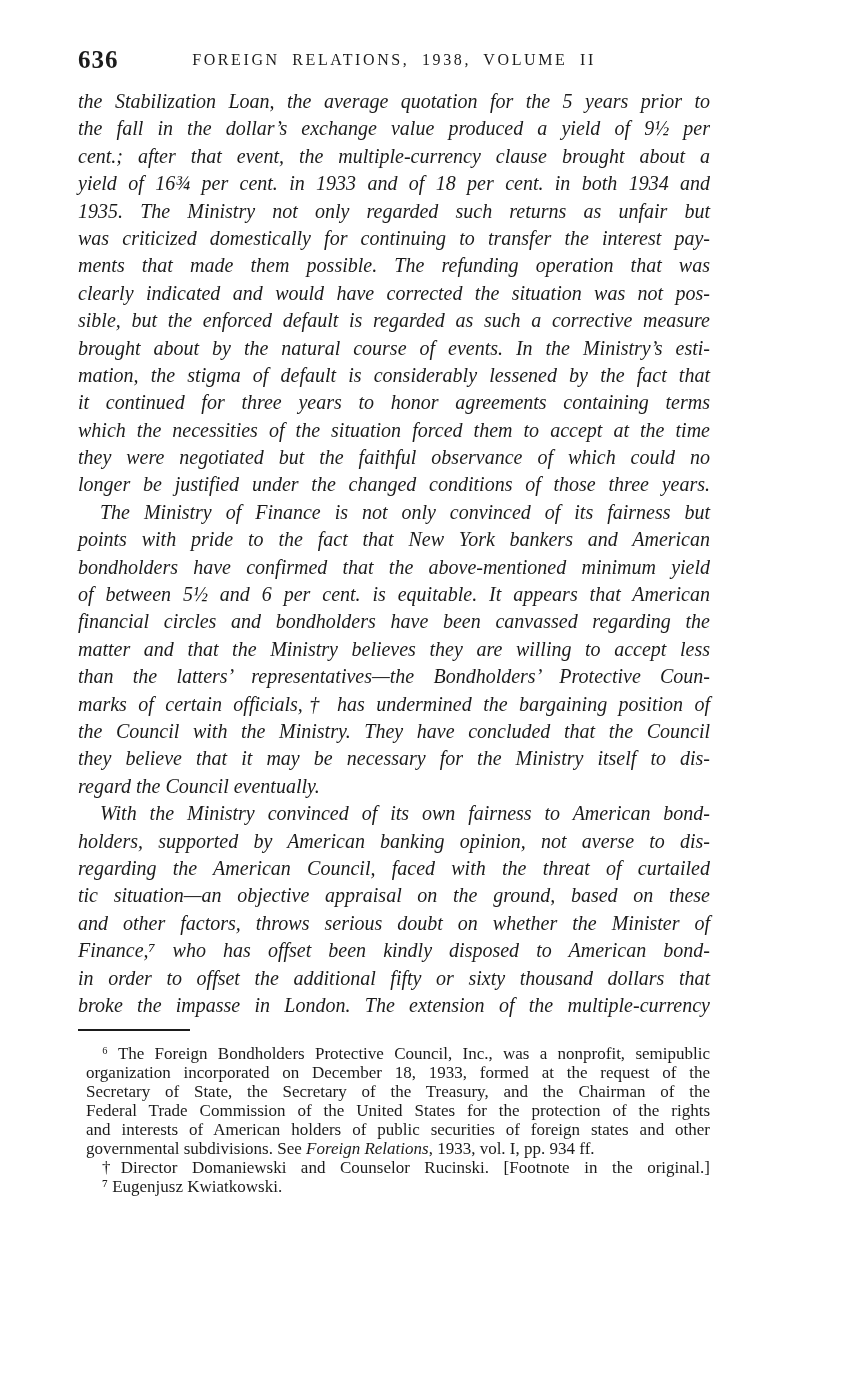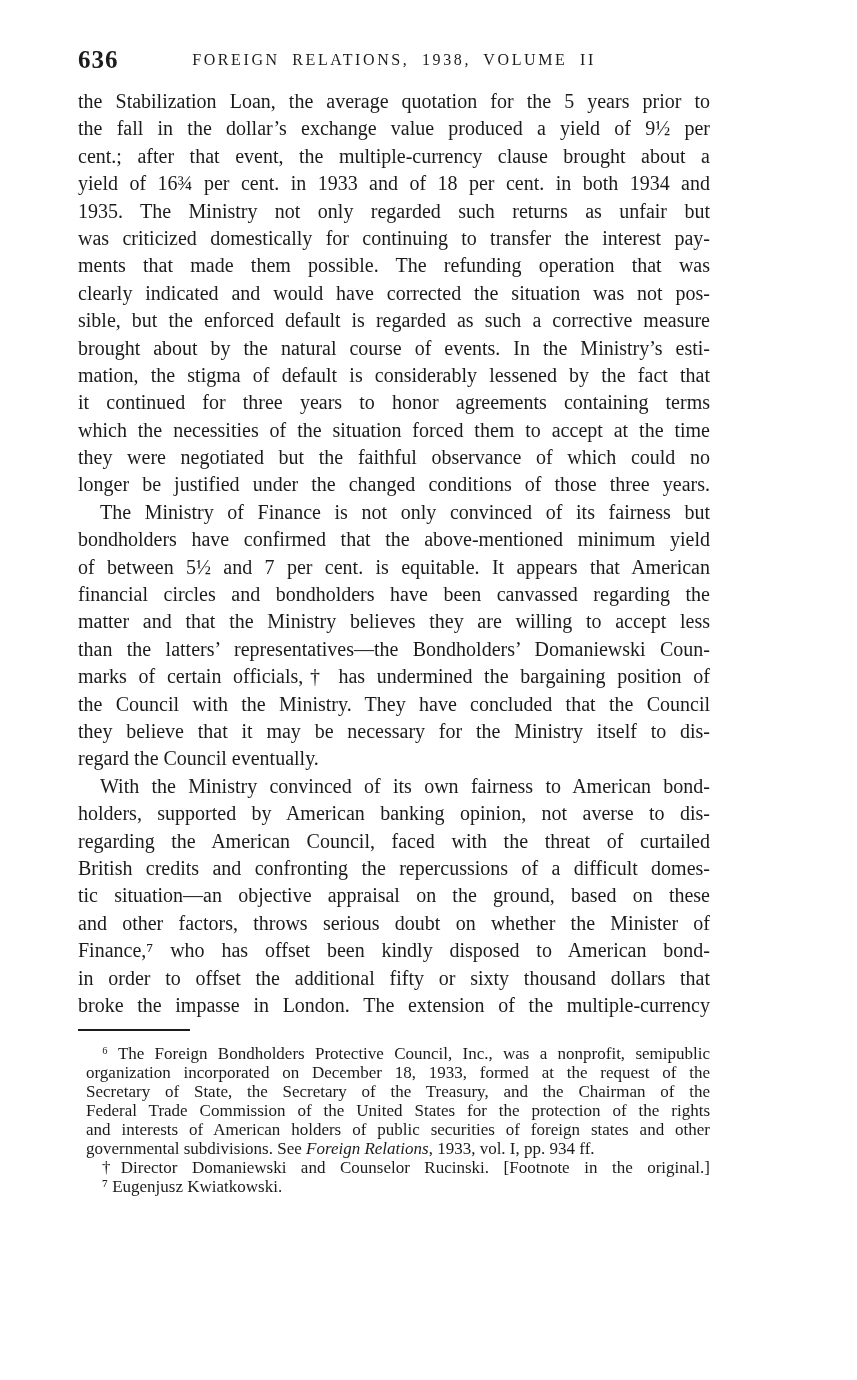--- a/index.html
+++ b/index.html
@@ -27,21 +27,21 @@
     position: absolute; left: 0; right: 0; top: 5px;
     text-align: center;
     font-size: 16px; letter-spacing: 2.6px; word-spacing: 6px;
   }
   .body-text { margin-top: 12px; font-size: 20px; }
   .para { margin: 0; }
   .line {
     height: 27.4px; line-height: 27.4px;
     text-align: justify; text-align-last: justify;
     text-justify: inter-word;
-    overflow: visible; white-space: normal;
+    overflow: visible; white-space: normal; font-style: italic;
   }
   .line.indent { text-indent: 22px; }
   .line.short { text-align-last: left; }
   .fn-sep {
     margin-top: 10px;
     width: 112px; height: 0;
     border-top: 2px solid currentColor;
   }
   .footnotes { margin-top: 13px; font-size: 17px; margin-left: 8px; }
   .fn-line {
@@ -75,35 +75,35 @@
         <div class="line">sible, but the enforced default is regarded as such a corrective measure</div>
         <div class="line">brought about by the natural course of events. In the Ministry’s esti-</div>
         <div class="line">mation, the stigma of default is considerably lessened by the fact that</div>
         <div class="line">it continued for three years to honor agreements containing terms</div>
         <div class="line">which the necessities of the situation forced them to accept at the time</div>
         <div class="line">they were negotiated but the faithful observance of which could no</div>
         <div class="line">longer be justified under the changed conditions of those three years.</div>
       </div>
       <div class="para">
         <div class="line indent">The Ministry of Finance is not only convinced of its fairness but</div>
+        <div class="line">points with pride to the fact that New York bankers and American</div>
         <div class="line">bondholders have confirmed that the above-mentioned minimum yield</div>
-        <div class="line">of between 5½ and 7 per cent. is equitable. It appears that American</div>
+        <div class="line">of between 5½ and 6 per cent. is equitable. It appears that American</div>
         <div class="line">financial circles and bondholders have been canvassed regarding the</div>
         <div class="line">matter and that the Ministry believes they are willing to accept less</div>
-        <div class="line">than the latters’ representatives—the Bondholders’ Domaniewski Coun-</div>
+        <div class="line">than the latters’ representatives—the Bondholders’ Protective Coun-</div>
         <div class="line">marks of certain officials,† has undermined the bargaining position of</div>
         <div class="line">the Council with the Ministry. They have concluded that the Council</div>
         <div class="line">they believe that it may be necessary for the Ministry itself to dis-</div>
         <div class="line short">regard the Council eventually.</div>
       </div>
       <div class="para">
         <div class="line indent">With the Ministry convinced of its own fairness to American bond-</div>
         <div class="line">holders, supported by American banking opinion, not averse to dis-</div>
         <div class="line">regarding the American Council, faced with the threat of curtailed</div>
-        <div class="line">British credits and confronting the repercussions of a difficult domes-</div>
         <div class="line">tic situation—an objective appraisal on the ground, based on these</div>
         <div class="line">and other factors, throws serious doubt on whether the Minister of</div>
         <div class="line">Finance,⁷ who has offset been kindly disposed to American bond-</div>
         <div class="line">in order to offset the additional fifty or sixty thousand dollars that</div>
         <div class="line">broke the impasse in London. The extension of the multiple-currency</div>
       </div>
     </main>
 
   <div class="fn-sep"></div>
 

